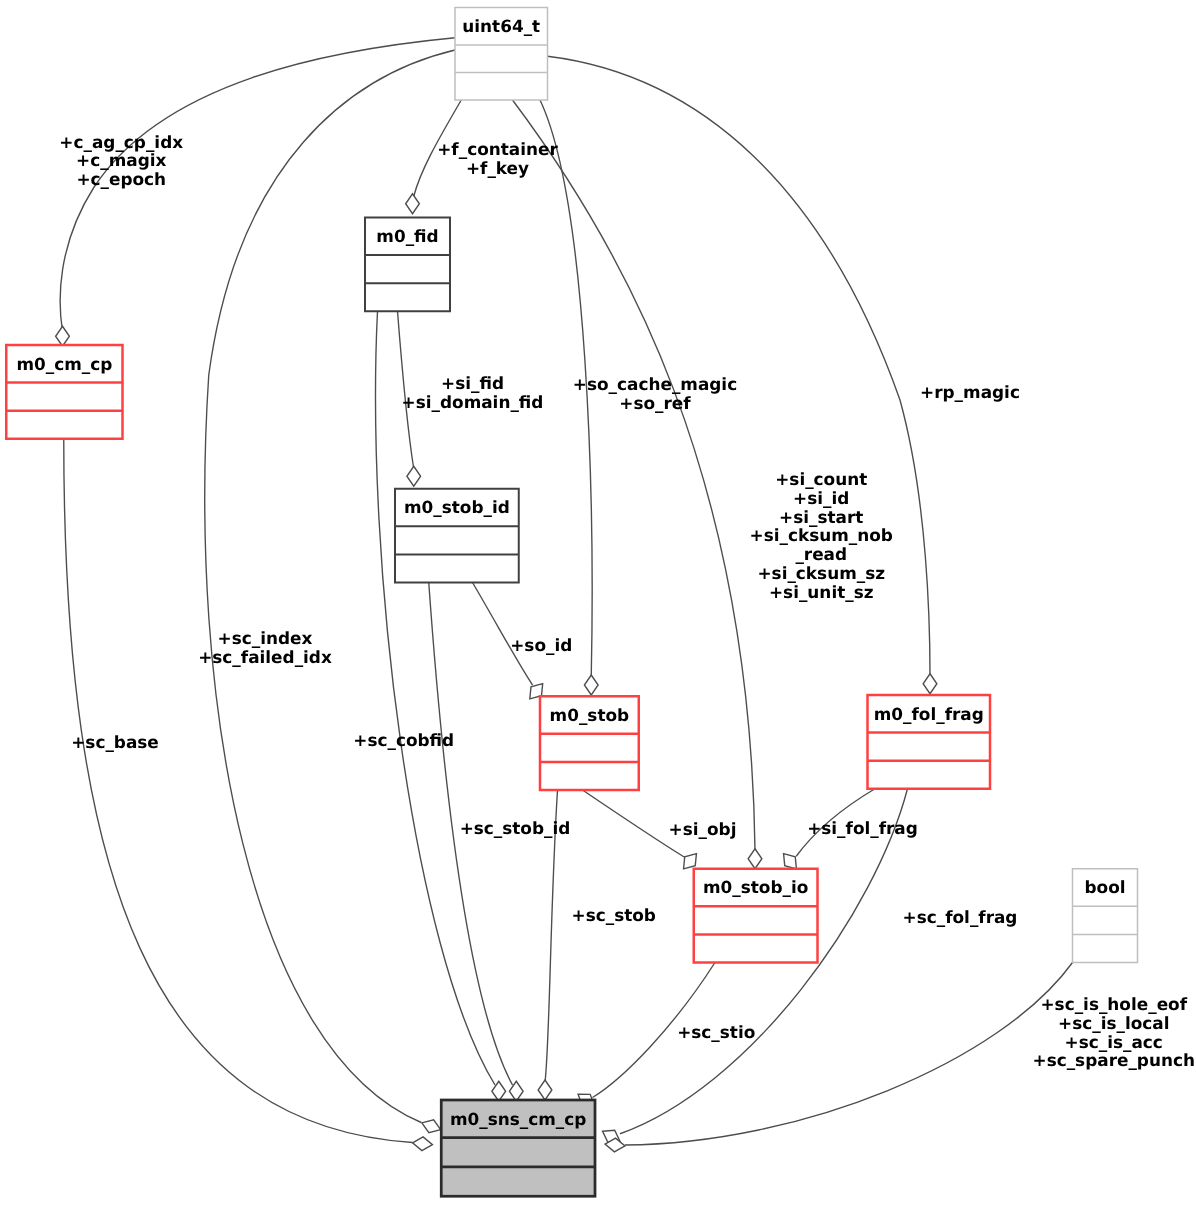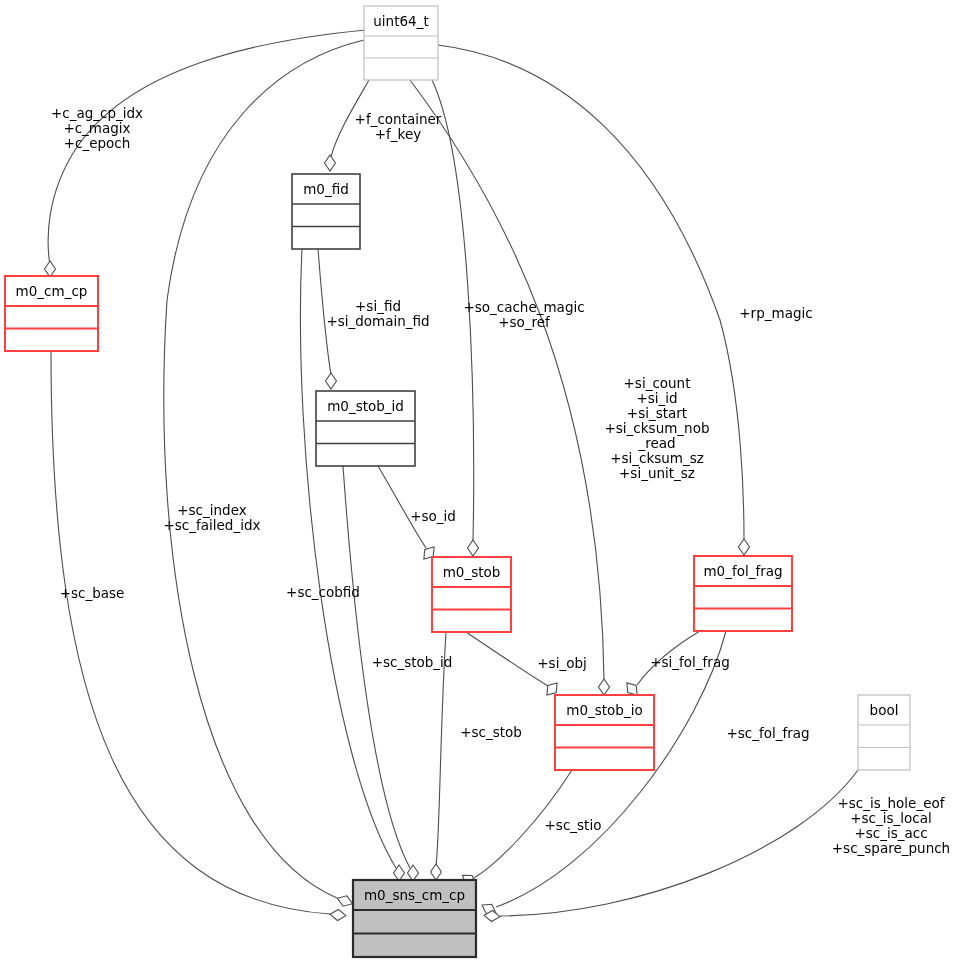--- a/index.html
+++ b/index.html
@@ -10,20 +10,21 @@
   body {
     width: 957px;
     height: 964px;
     font-family: "DejaVu Sans", "Liberation Sans", sans-serif;
     overflow: hidden;
   }
   #diagram-root {
     position: relative;
     width: 957px;
     height: 768px;
+    font-weight: bold;
   }
   svg#uml-svg {
     display: block;
     width: 957px;
     height: 964px;
   }
   .edge-line {
     fill: none;
     stroke: #4d4d4d;
     stroke-width: 1.1;

